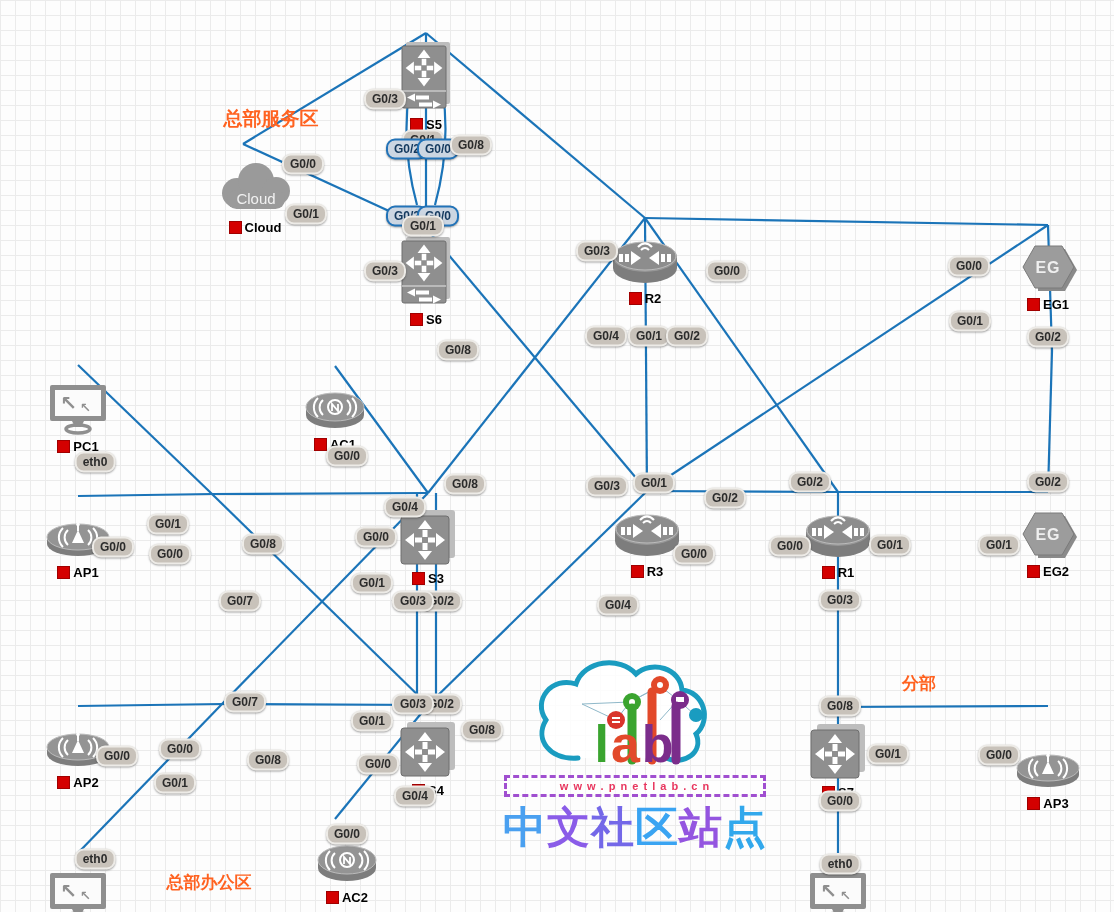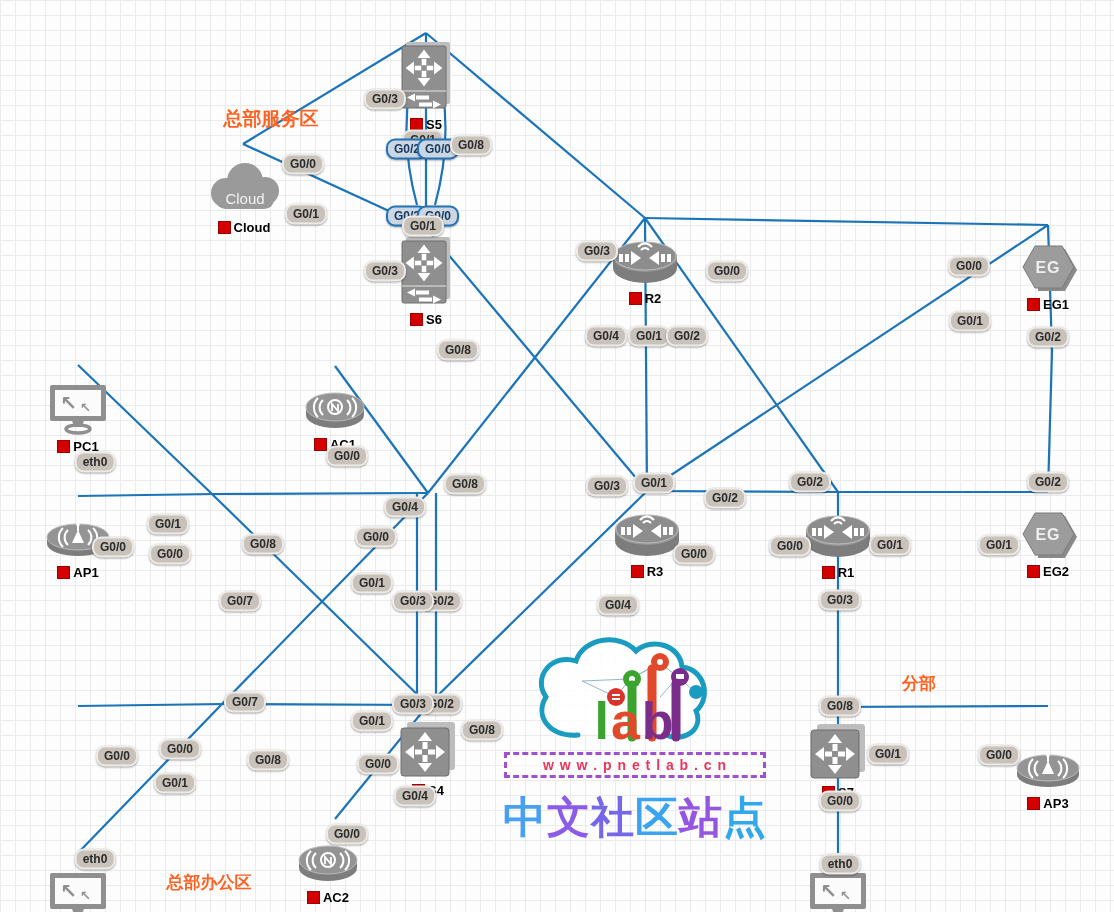--- a/index.html
+++ b/index.html
@@ -20,31 +20,31 @@
           font-weight:bold;font-size:13px;color:#000;white-space:nowrap;}
   .sq{width:11px;height:11px;background:#d40000;border:1px solid #a00000;display:inline-block;margin-right:3px;flex:0 0 auto;}
   .iflabel{position:absolute;transform:translate(-50%,-50%);pointer-events:auto;
           background:#c8c2ba;border:2px solid #edebe7;border-radius:9px;
           padding:1px 6px;font-weight:bold;font-size:12px;color:#2b2b2b;
           box-shadow:0 1px 2px rgba(0,0,0,.35);white-space:nowrap;line-height:15px;}
   .iflabel.sel{background:#ccd6e2;border-color:#2273b8;color:#14395e;}
   .region{position:absolute;transform:translate(-50%,-50%);pointer-events:auto;
           color:#ff6220;font-weight:bold;white-space:nowrap;}
   
-  #logo{position:absolute;left:497px;top:633px;width:276px;z-index:1;text-align:center;}
+  #logo{position:absolute;left:497px;top:656px;width:276px;z-index:1;text-align:center;}
   #logo .cloudart{display:block;margin:0 auto;}
   #logo .labword{position:absolute;left:0;top:62px;width:100%;text-align:center;
           font-size:52px;font-weight:bold;letter-spacing:2px;line-height:52px;}
   .pnetbox{display:inline-block;margin-top:-14px;border:4px solid #1594b8;border-radius:10px;
           color:#1594b8;font-size:29px;font-weight:bold;letter-spacing:5px;
           padding:0px 12px;background:rgba(255,255,255,.65);line-height:34px;}
   .urlbox{margin:7px auto 0;display:block;width:248px;border:3px dashed #a04fd0;
-          font-size:14px;font-weight:bold;letter-spacing:1px;color:#e8365e;
+          font-size:11px;font-weight:bold;letter-spacing:1px;color:#e8365e;
           padding:2px 4px;background:rgba(255,255,255,.5);}
-  .tagline{margin-top:16px;font-size:43px;font-weight:bold;letter-spacing:1px;line-height:46px;white-space:nowrap;}
+  .tagline{margin-top:7px;font-size:43px;font-weight:bold;letter-spacing:1px;line-height:46px;white-space:nowrap;}
 </style>
 </head>
 <body>
 
 <div id="canvas">
   <svg id="link-layer" width="1114" height="912">
       <line x1="243" y1="144" x2="426" y2="33" stroke="#1b74b8" stroke-width="2.2"></line>
       <line x1="243" y1="144" x2="426" y2="228" stroke="#1b74b8" stroke-width="2.2"></line>
       <line x1="426" y1="33" x2="426" y2="228" stroke="#1b74b8" stroke-width="2.2"></line>
       <path d="M 417 55 Q 396 128 417 205" fill="none" stroke="#1b74b8" stroke-width="2.2"></path>
@@ -95,21 +95,21 @@
    <g fill="#ffffff">
     <polygon points="9 56.5,17 52.5,17 60.5"></polygon>
               <rect x="18" y="54.5" width="13" height="4"></rect>
     <polygon points="43 63.5,35 59.5,35 67.5"></polygon>
               <rect x="21" y="61.5" width="13" height="4"></rect>
             </g>
           </svg></span><div class="nlabel">
       <span class="sq"></span>
       <span>S5</span>
         </div></div>
-      <div class="node" style="left: 202px; top: 116px; width: 84px;"><span><svg width="84" height="56" viewBox="0 0 84 56">
+      <div class="node" style="left: 213px; top: 116px; width: 84px;"><span><svg width="84" height="56" viewBox="0 0 84 56">
    <g fill="#9a9a9a">
     <circle cx="24" cy="33" r="15"></circle>
               <circle cx="43" cy="21" r="18"></circle>
               <circle cx="63" cy="31" r="14"></circle>
     <rect x="14" y="30" width="58" height="19" rx="9.5"></rect>
             </g>
    <text x="43" y="44" text-anchor="middle" font-size="15" fill="#f2f2f2" font-family="Liberation Sans">Cloud</text>
           </svg></span><div class="nlabel">
       <span class="sq"></span>
       <span>Cloud</span>
@@ -207,74 +207,107 @@
     <path d="M44 11 a10 10 0 0 1 0 15"></path>
               <path d="M49 9 a13 13 0 0 1 0 19"></path>
             </g>
    <polygon points="34 11,28 24,40 24" fill="#ffffff"></polygon>
    <line x1="34" y1="6" x2="34" y2="12" stroke="#ffffff" stroke-width="2"></line>
    <circle cx="34" cy="5.5" r="1.8" fill="#ffffff"></circle>
           </svg></span><div class="nlabel">
       <span class="sq"></span>
       <span>AP1</span>
         </div></div>
-      <div class="node" style="left: 613px; top: 466px; width: 68px;"><span><svg width="68" height="50" viewBox="0 0 68 50">
-   <path d="M2 21 v10 a32 15 0 0 0 64 0 v-10" fill="#7d7d7d"></path>
-   <ellipse cx="34" cy="20" rx="32" ry="15" fill="#979797"></ellipse>
-   <ellipse cx="34" cy="19" rx="31" ry="14" fill="#8d8d8d" stroke="#bcbcbc" stroke-width="1"></ellipse>
-   <path d="M27 10 q7 -7 14 0" stroke="#ffffff" stroke-width="2.2" fill="none"></path>
-   <path d="M30 13 q4 -4 8 0" stroke="#ffffff" stroke-width="2" fill="none"></path>
-   <g fill="#ffffff">
-    <rect x="8" y="17" width="4" height="8"></rect>
-              <rect x="14" y="17" width="4" height="8"></rect>
-    <polygon points="20 14,20 28,30 21"></polygon>
-    <rect x="56" y="17" width="4" height="8"></rect>
-              <rect x="50" y="17" width="4" height="8"></rect>
-    <polygon points="48 14,48 28,38 21"></polygon>
-            </g>
-          </svg></span><div class="nlabel">
-      <span class="sq"></span>
-      <span>R3</span>
-        </div></div>
-      <div class="node" style="left: 804px; top: 467px; width: 68px;"><span><svg width="68" height="50" viewBox="0 0 68 50">
-   <path d="M2 21 v10 a32 15 0 0 0 64 0 v-10" fill="#7d7d7d"></path>
-   <ellipse cx="34" cy="20" rx="32" ry="15" fill="#979797"></ellipse>
-   <ellipse cx="34" cy="19" rx="31" ry="14" fill="#8d8d8d" stroke="#bcbcbc" stroke-width="1"></ellipse>
-   <path d="M27 10 q7 -7 14 0" stroke="#ffffff" stroke-width="2.2" fill="none"></path>
-   <path d="M30 13 q4 -4 8 0" stroke="#ffffff" stroke-width="2" fill="none"></path>
-   <g fill="#ffffff">
-    <rect x="8" y="17" width="4" height="8"></rect>
-              <rect x="14" y="17" width="4" height="8"></rect>
-    <polygon points="20 14,20 28,30 21"></polygon>
-    <rect x="56" y="17" width="4" height="8"></rect>
-              <rect x="50" y="17" width="4" height="8"></rect>
-    <polygon points="48 14,48 28,38 21"></polygon>
-            </g>
-          </svg></span><div class="nlabel">
-      <span class="sq"></span>
-      <span>R1</span>
-        </div></div>
-      <div class="node" style="left: 398px; top: 675px; width: 60px;"><span><svg width="60" height="60" viewBox="0 0 60 60">
+      <div class="node" style="left: 398px; top: 463px; width: 60px;"><span><svg width="60" height="60" viewBox="0 0 60 60">
    <rect x="9" y="3" width="48" height="48" rx="3" fill="#bdbdbd"></rect>
    <rect x="3" y="9" width="48" height="48" rx="3" fill="#8f8f8f" stroke="#6e6e6e"></rect>
    <g fill="#ffffff">
    <polygon points="27 13,20 22,34 22"></polygon>
    <polygon points="27 53,20 44,34 44"></polygon>
    <polygon points="7 33,16 26,16 40"></polygon>
    <polygon points="47 33,38 26,38 40"></polygon>
    <rect x="24.5" y="23" width="5" height="7"></rect>
    <rect x="24.5" y="36" width="5" height="7"></rect>
    <rect x="17" y="30.5" width="7" height="5"></rect>
    <rect x="30" y="30.5" width="7" height="5"></rect>
             </g>
           </svg></span><div class="nlabel">
       <span class="sq"></span>
+      <span>S3</span>
+        </div></div>
+      <div class="node" style="left: 613px; top: 466px; width: 68px;"><span><svg width="68" height="50" viewBox="0 0 68 50">
+   <path d="M2 21 v10 a32 15 0 0 0 64 0 v-10" fill="#7d7d7d"></path>
+   <ellipse cx="34" cy="20" rx="32" ry="15" fill="#979797"></ellipse>
+   <ellipse cx="34" cy="19" rx="31" ry="14" fill="#8d8d8d" stroke="#bcbcbc" stroke-width="1"></ellipse>
+   <path d="M27 10 q7 -7 14 0" stroke="#ffffff" stroke-width="2.2" fill="none"></path>
+   <path d="M30 13 q4 -4 8 0" stroke="#ffffff" stroke-width="2" fill="none"></path>
+   <g fill="#ffffff">
+    <rect x="8" y="17" width="4" height="8"></rect>
+              <rect x="14" y="17" width="4" height="8"></rect>
+    <polygon points="20 14,20 28,30 21"></polygon>
+    <rect x="56" y="17" width="4" height="8"></rect>
+              <rect x="50" y="17" width="4" height="8"></rect>
+    <polygon points="48 14,48 28,38 21"></polygon>
+            </g>
+          </svg></span><div class="nlabel">
+      <span class="sq"></span>
+      <span>R3</span>
+        </div></div>
+      <div class="node" style="left: 804px; top: 467px; width: 68px;"><span><svg width="68" height="50" viewBox="0 0 68 50">
+   <path d="M2 21 v10 a32 15 0 0 0 64 0 v-10" fill="#7d7d7d"></path>
+   <ellipse cx="34" cy="20" rx="32" ry="15" fill="#979797"></ellipse>
+   <ellipse cx="34" cy="19" rx="31" ry="14" fill="#8d8d8d" stroke="#bcbcbc" stroke-width="1"></ellipse>
+   <path d="M27 10 q7 -7 14 0" stroke="#ffffff" stroke-width="2.2" fill="none"></path>
+   <path d="M30 13 q4 -4 8 0" stroke="#ffffff" stroke-width="2" fill="none"></path>
+   <g fill="#ffffff">
+    <rect x="8" y="17" width="4" height="8"></rect>
+              <rect x="14" y="17" width="4" height="8"></rect>
+    <polygon points="20 14,20 28,30 21"></polygon>
+    <rect x="56" y="17" width="4" height="8"></rect>
+              <rect x="50" y="17" width="4" height="8"></rect>
+    <polygon points="48 14,48 28,38 21"></polygon>
+            </g>
+          </svg></span><div class="nlabel">
+      <span class="sq"></span>
+      <span>R1</span>
+        </div></div>
+      <div class="node" style="left: 44px; top: 685px; width: 68px;"><span><svg width="68" height="42" viewBox="0 0 68 42">
+   <path d="M3 18 v7 a31 12 0 0 0 62 0 v-7" fill="#7d7d7d"></path>
+   <ellipse cx="34" cy="18" rx="31" ry="13" fill="#949494" stroke="#bbbbbb" stroke-width="1"></ellipse>
+   <g stroke="#ffffff" stroke-width="2" fill="none">
+    <path d="M24 11 a10 10 0 0 0 0 15"></path>
+              <path d="M19 9 a13 13 0 0 0 0 19"></path>
+    <path d="M44 11 a10 10 0 0 1 0 15"></path>
+              <path d="M49 9 a13 13 0 0 1 0 19"></path>
+            </g>
+   <polygon points="34 11,28 24,40 24" fill="#ffffff"></polygon>
+   <line x1="34" y1="6" x2="34" y2="12" stroke="#ffffff" stroke-width="2"></line>
+   <circle cx="34" cy="5.5" r="1.8" fill="#ffffff"></circle>
+          </svg></span><div class="nlabel">
+      <span class="sq"></span>
+      <span>AP2</span>
+        </div></div>
+      <div class="node" style="left: 398px; top: 675px; width: 60px;"><span><svg width="60" height="60" viewBox="0 0 60 60">
+   <rect x="9" y="3" width="48" height="48" rx="3" fill="#bdbdbd"></rect>
+   <rect x="3" y="9" width="48" height="48" rx="3" fill="#8f8f8f" stroke="#6e6e6e"></rect>
+   <g fill="#ffffff">
+   <polygon points="27 13,20 22,34 22"></polygon>
+   <polygon points="27 53,20 44,34 44"></polygon>
+   <polygon points="7 33,16 26,16 40"></polygon>
+   <polygon points="47 33,38 26,38 40"></polygon>
+   <rect x="24.5" y="23" width="5" height="7"></rect>
+   <rect x="24.5" y="36" width="5" height="7"></rect>
+   <rect x="17" y="30.5" width="7" height="5"></rect>
+   <rect x="30" y="30.5" width="7" height="5"></rect>
+            </g>
+          </svg></span><div class="nlabel">
+      <span class="sq"></span>
       <span>S4</span>
         </div></div>
-      <div class="node" style="left: 296px; top: 796px; width: 64px;"><span><svg width="64" height="46" viewBox="0 0 64 46">
+      <div class="node" style="left: 315px; top: 796px; width: 64px;"><span><svg width="64" height="46" viewBox="0 0 64 46">
    <path d="M3 20 v8 a29 13 0 0 0 58 0 v-8" fill="#7d7d7d"></path>
    <ellipse cx="32" cy="20" rx="29" ry="14" fill="#949494" stroke="#bbbbbb" stroke-width="1"></ellipse>
    <g stroke="#ffffff" stroke-width="2" fill="none">
     <path d="M20 13 a10 10 0 0 0 0 15"></path>
               <path d="M15 11 a13 13 0 0 0 0 19"></path>
     <path d="M44 13 a10 10 0 0 1 0 15"></path>
               <path d="M49 11 a13 13 0 0 1 0 19"></path>
     <circle cx="32" cy="20" r="7" stroke-width="2"></circle>
     <path d="M29 24 v-7 l6 7 v-7" stroke-width="1.8"></path>
             </g>

